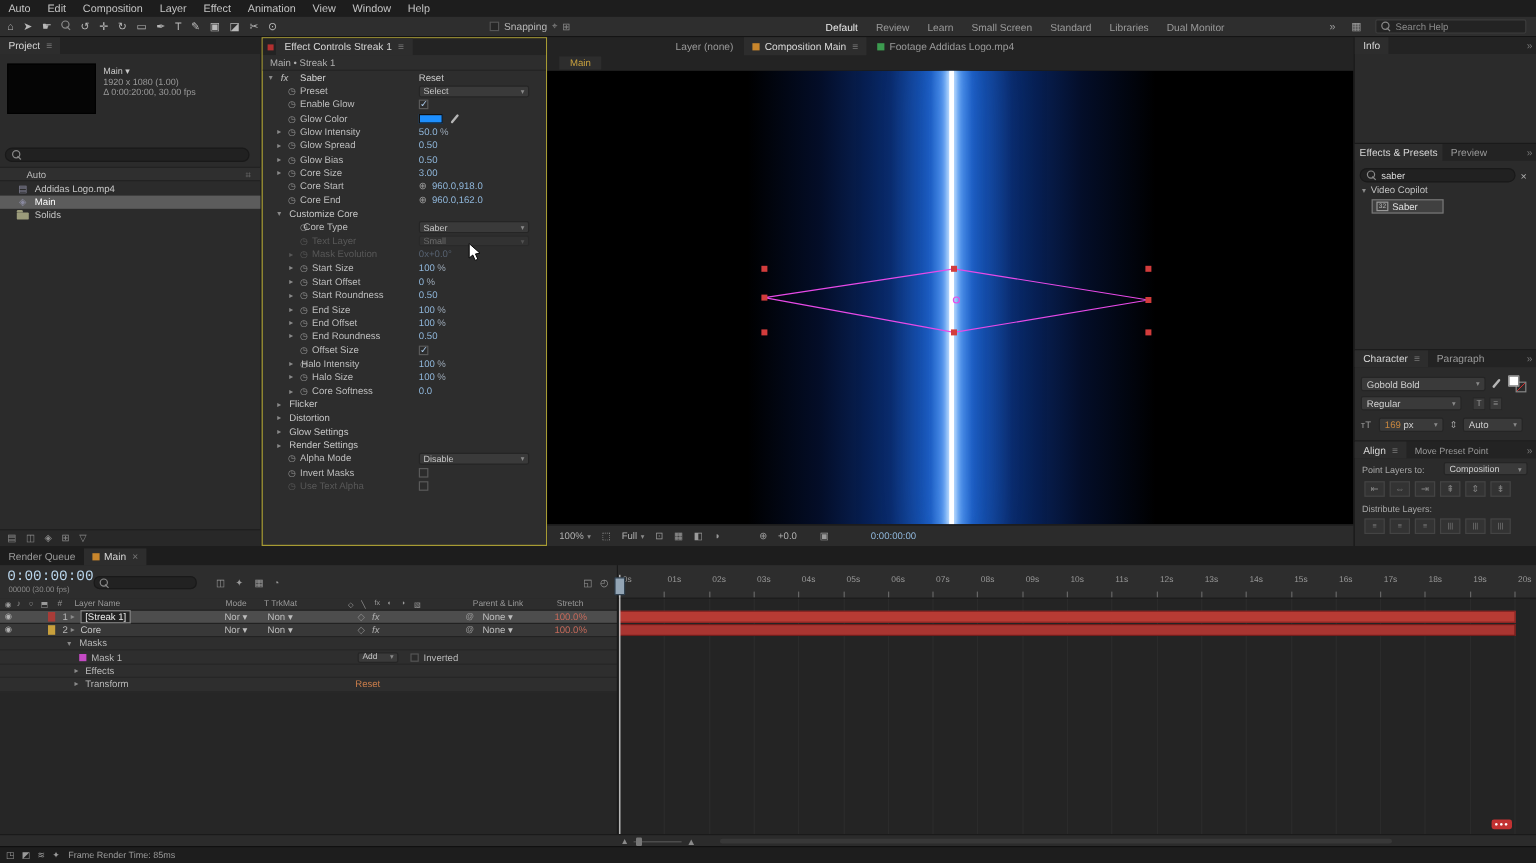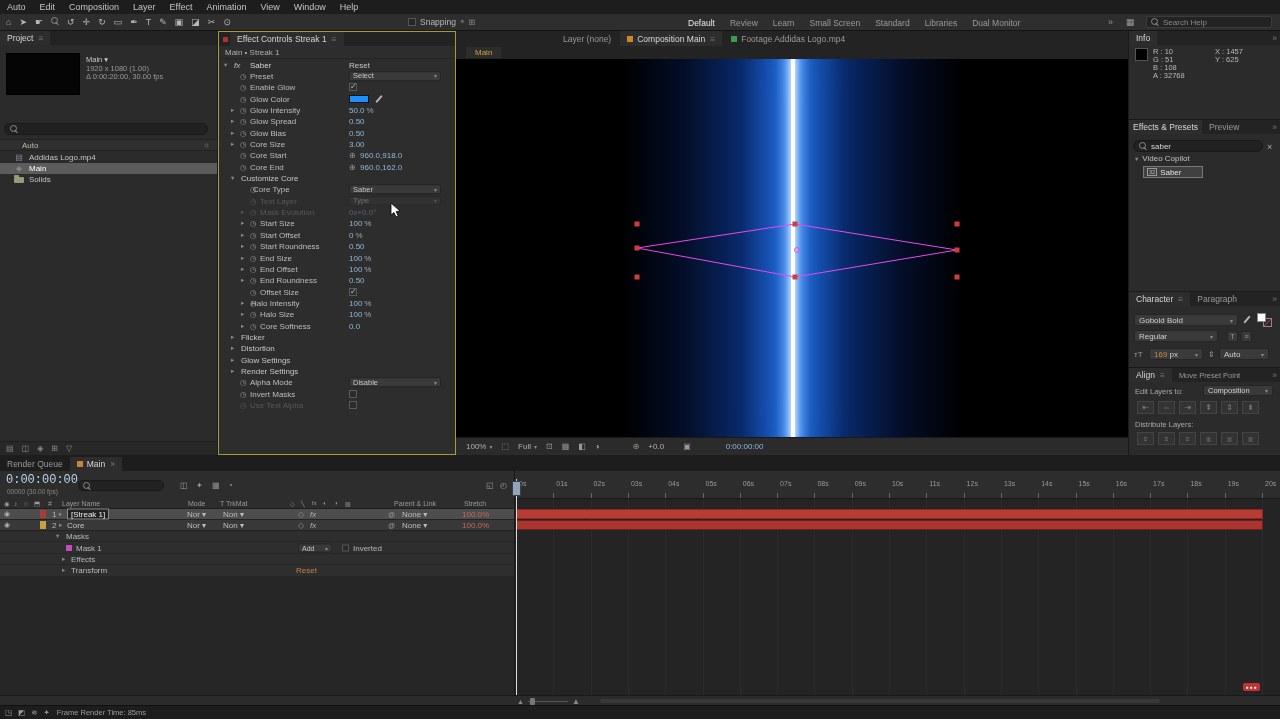--- a/index.html
+++ b/index.html
@@ -335,21 +335,21 @@
           <span class="ec-label" style="left:34px">Core Type</span>
           <div class="dd">
             <span>Saber</span>
             <span class="car">▾</span>
           </div>
         </div>
         <div class="ec-row dis">
           <span class="stopwatch" style="left:31px">◷</span>
           <span class="ec-label" style="left:41px">Text Layer</span>
           <div class="dd">
-            <span>Type</span>
+            <span>Small</span>
             <span class="car">▾</span>
           </div>
         </div>
         <div class="ec-row dis">
           <span class="twirl" style="left:22px">▸</span>
           <span class="stopwatch" style="left:31px">◷</span>
           <span class="ec-label" style="left:41px">Mask Evolution</span>
           <span class="ec-val">
             <span>0x+0.0°</span>
           </span>
@@ -531,29 +531,20 @@
 
   <div id="sidebar" class="panel">
 
     <div class="section" style="top:0;height:89px">
       <div class="hstrip">
         <span class="tab active">
             <span>Info</span>
           </span>
         <span class="pmore">»</span>
       </div>
-      <div class="sec-body">
-        <div style="position:absolute;left:6px;top:3px;width:13px;height:13px;background:#000;border:1px solid #555"></div>
-        <span class="info-line" style="left:24px;top:2px">R : 10</span>
-        <span class="info-line" style="left:24px;top:10px">G : 51</span>
-        <span class="info-line" style="left:24px;top:18px">B : 108</span>
-        <span class="info-line" style="left:24px;top:26px">A : 32768</span>
-        <span class="info-line" style="left:86px;top:2px">X : 1457</span>
-        <span class="info-line" style="left:86px;top:10px">Y : 625</span>
-      </div>
     </div>
 
     <div class="section" style="top:89px;height:172px">
       <div class="hstrip">
         <span class="tab active" style="padding:1px 4px">
             <span>Effects &amp; Presets</span>
           </span>
         <span class="tab">
             <span>Preview</span>
           </span>
@@ -614,21 +605,21 @@
       <div class="hstrip">
         <span class="tab active">
             <span>Align</span>
             <span class="pmenu">≡</span>
           </span>
         <span class="tab" style="font-size:7.5px">
             <span>Move Preset Point</span>
           </span>
         <span class="pmore">»</span>
       </div>
-      <span class="al-label" style="left:6px;top:19px">Edit Layers to:</span>
+      <span class="al-label" style="left:6px;top:19px">Point Layers to:</span>
       <div class="chdd" style="left:74px;top:17px;width:70px;height:11px;font-size:7.5px">
           <span>Composition</span>
           <span class="car">▾</span>
         </div>
       <div class="btnrow" id="align-btns" style="left:8px;top:33px">
           <span class="albtn">⇤</span>
           <span class="albtn">⇔</span>
           <span class="albtn">⇥</span>
           <span class="albtn">⇞</span>
           <span class="albtn">⇕</span>

